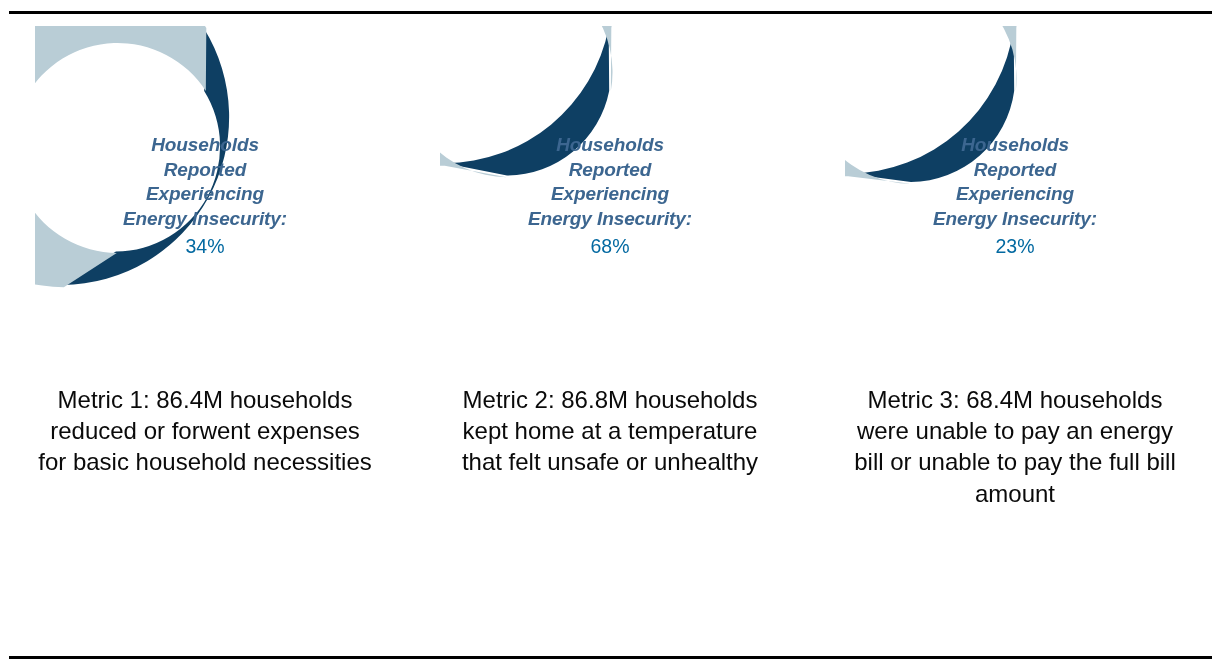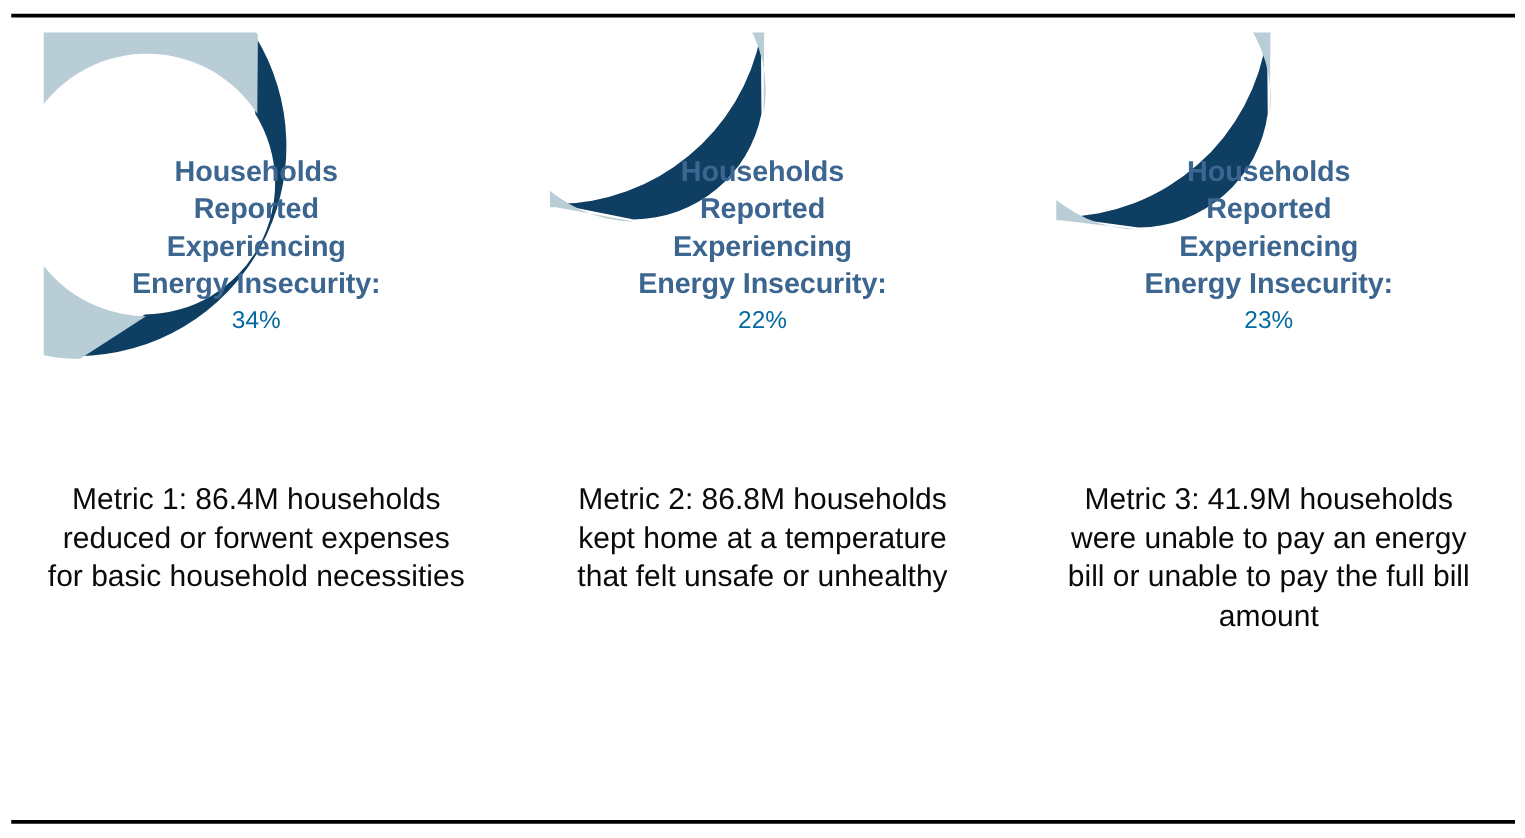--- a/index.html
+++ b/index.html
@@ -66,25 +66,26 @@
     left: 50%;
     top: 50%;
     transform: translate(-50%, -50%);
     width: 210px;
     text-align: center;
     pointer-events: none;
   }
   .center-label {
     font-family: "Liberation Sans", sans-serif;
     font-weight: bold;
-    font-size: 23px;
+    font-size: 19px;
     line-height: 1.30;
     color: #3C6690;
     letter-spacing: -0.1px;
     white-space: pre-line;
+    font-style: italic;
   }
   .center-value {
     font-family: Liberation Sans, sans-serif;
     font-weight: normal;
     font-size: 19.5px;
     line-height: 1.30;
     color: #0369a1;
     margin-top: 2px;
   }
 
@@ -133,21 +134,21 @@
           <g>
               <path d="M 168.68 2.01 A 168 168 0 0 1 5.23 137.22 L 67.02 149.52 A 105 105 0 0 0 169.18 65.00 Z" fill="#0E3F63"></path>
               <path d="M 4.73 139.82 A 168 168 0 1 1 171.32 2.01 L 170.82 65.00 A 105 105 0 1 0 66.71 151.14 Z" fill="#B9CDD6"></path>
             </g>
         </svg>
         <div class="center-text">
           <div class="center-label">Households
 Reported
 Experiencing
 Energy Insecurity:</div>
-          <div class="center-value">22%</div>
+          <div class="center-value">68%</div>
         </div>
       </div>
       <div class="caption">Metric 2: 86.8M households kept home at a temperature that felt unsafe or unhealthy</div>
     </div>
 
     <div class="panel">
       <div class="donut-wrap">
         <svg viewBox="0 0 340 340">
           <g>
               <path d="M 168.68 2.01 A 168 168 0 0 1 3.50 147.64 L 65.93 156.02 A 105 105 0 0 0 169.18 65.00 Z" fill="#0E3F63"></path>
@@ -155,19 +156,19 @@
             </g>
         </svg>
         <div class="center-text">
           <div class="center-label">Households
 Reported
 Experiencing
 Energy Insecurity:</div>
           <div class="center-value">23%</div>
         </div>
       </div>
-      <div class="caption">Metric 3: 41.9M households were unable to pay an energy bill or unable to pay the full bill amount</div>
+      <div class="caption">Metric 3: 68.4M households were unable to pay an energy bill or unable to pay the full bill amount</div>
     </div>
 
   </div>
 
   <div class="rule bottom"></div>
 </div>
 
 </body></html>

